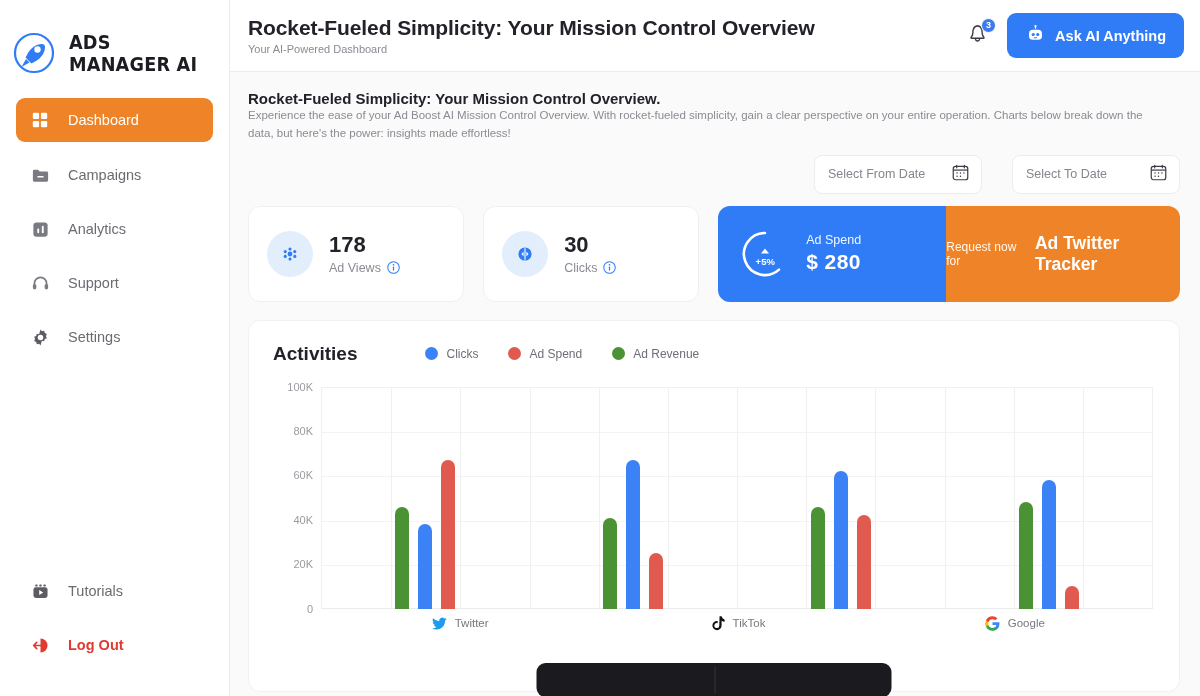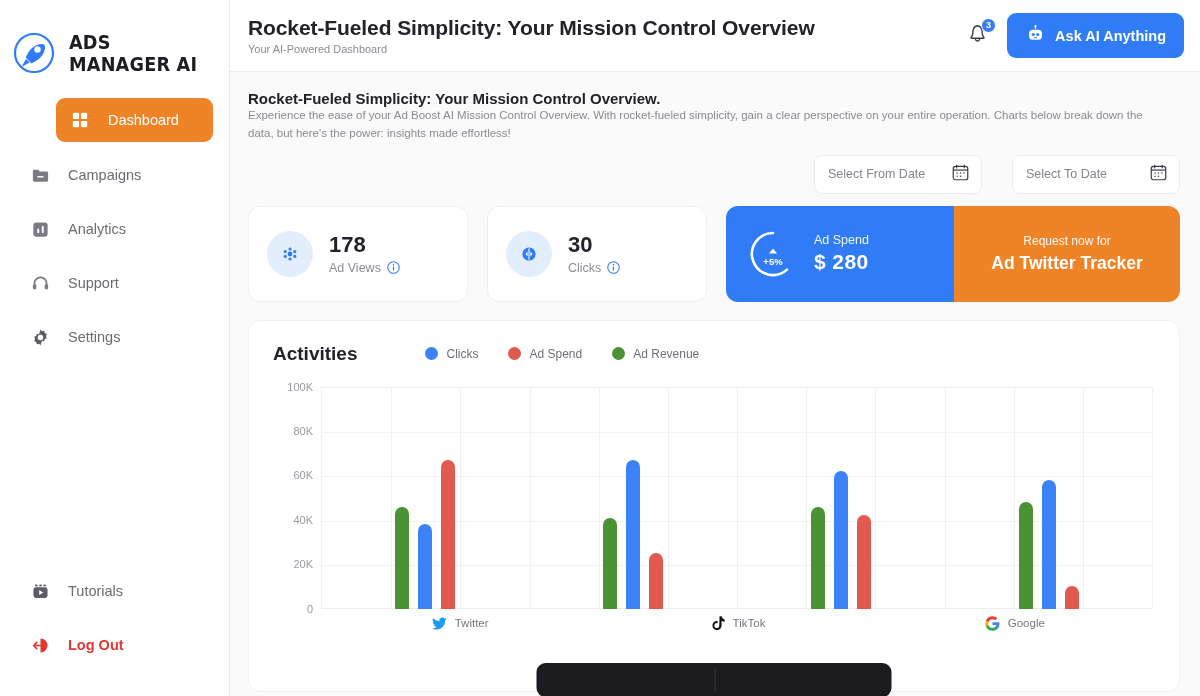--- a/index.html
+++ b/index.html
@@ -26,21 +26,21 @@
     transform: scaleX(.93); transform-origin: left center;
   }
   .nav { padding: 14px 16px 0 16px; display: flex; flex-direction: column; }
   .nav-item {
     display: flex; align-items: center; gap: 18px;
     height: 42px; padding: 0 14px; margin-bottom: 12px;
     border-radius: 9px; color: #6b6b72; font-size: 14.5px;
     cursor: pointer; position: relative;
   }
   .nav-item .ic { width: 20px; height: 20px; flex: 0 0 20px; display: flex; align-items: center; justify-content: center; }
-  .nav-item.active { background: #ee8327; color: #fff; height: 44px; margin-left: 40px; }
+  .nav-item.active { background: #ee8327; color: #fff; height: 44px; }
   .nav-item.active .ic svg, .nav-item.active .ic * { fill: #fff; }
   .nav-spacer { flex: 1 1 auto; }
   .nav-bottom { padding: 0 16px 18px 16px; }
   .nav-bottom .nav-item { margin-bottom: 12px; }
   .logout { color: #e03a33; font-weight: bold; font-size: 14.5px; }
 
   
   .main { flex: 1 1 auto; height: 696px; position: relative; background: #fafafa; overflow: hidden; }
   .topbar {
     height: 72px; background: #fff; border-bottom: 1px solid #ececec;
@@ -87,21 +87,21 @@
   .spend-left {
     background: #2f7cf6; color: #fff; flex: 0 0 228px;
     display: flex; align-items: center; gap: 16px; padding: 0 22px;
   }
   .gauge { width: 50px; height: 50px; position: relative; flex: 0 0 50px; }
   .gauge-txt { position: absolute; left: 0; right: 0; top: 27px; text-align: center; font-size: 9.5px; font-weight: bold; }
   .spend-lbl { font-size: 12.5px; opacity: .93; }
   .spend-val { font-size: 21px; font-weight: bold; margin-top: 3px; letter-spacing: .4px; }
   .spend-right {
     background: #ee8327; color: #fff; flex: 1 1 auto;
-    display: flex; flex-direction: column; align-items: center; justify-content: center; gap: 5px;
+    display: flex; flex-direction: row; align-items: center; justify-content: center; gap: 5px;
   }
   .req-small { font-size: 12px; opacity: .95; }
   .req-big { font-size: 17.5px; font-weight: bold; }
 
   
   .chart-card {
     margin-top: 18px; background: #fff; border-radius: 12px; border: 1px solid #f1f1f1;
     height: 372px; padding: 22px 24px 0 24px; position: relative;
   }
   .chart-head { display: flex; align-items: center; gap: 68px; }

